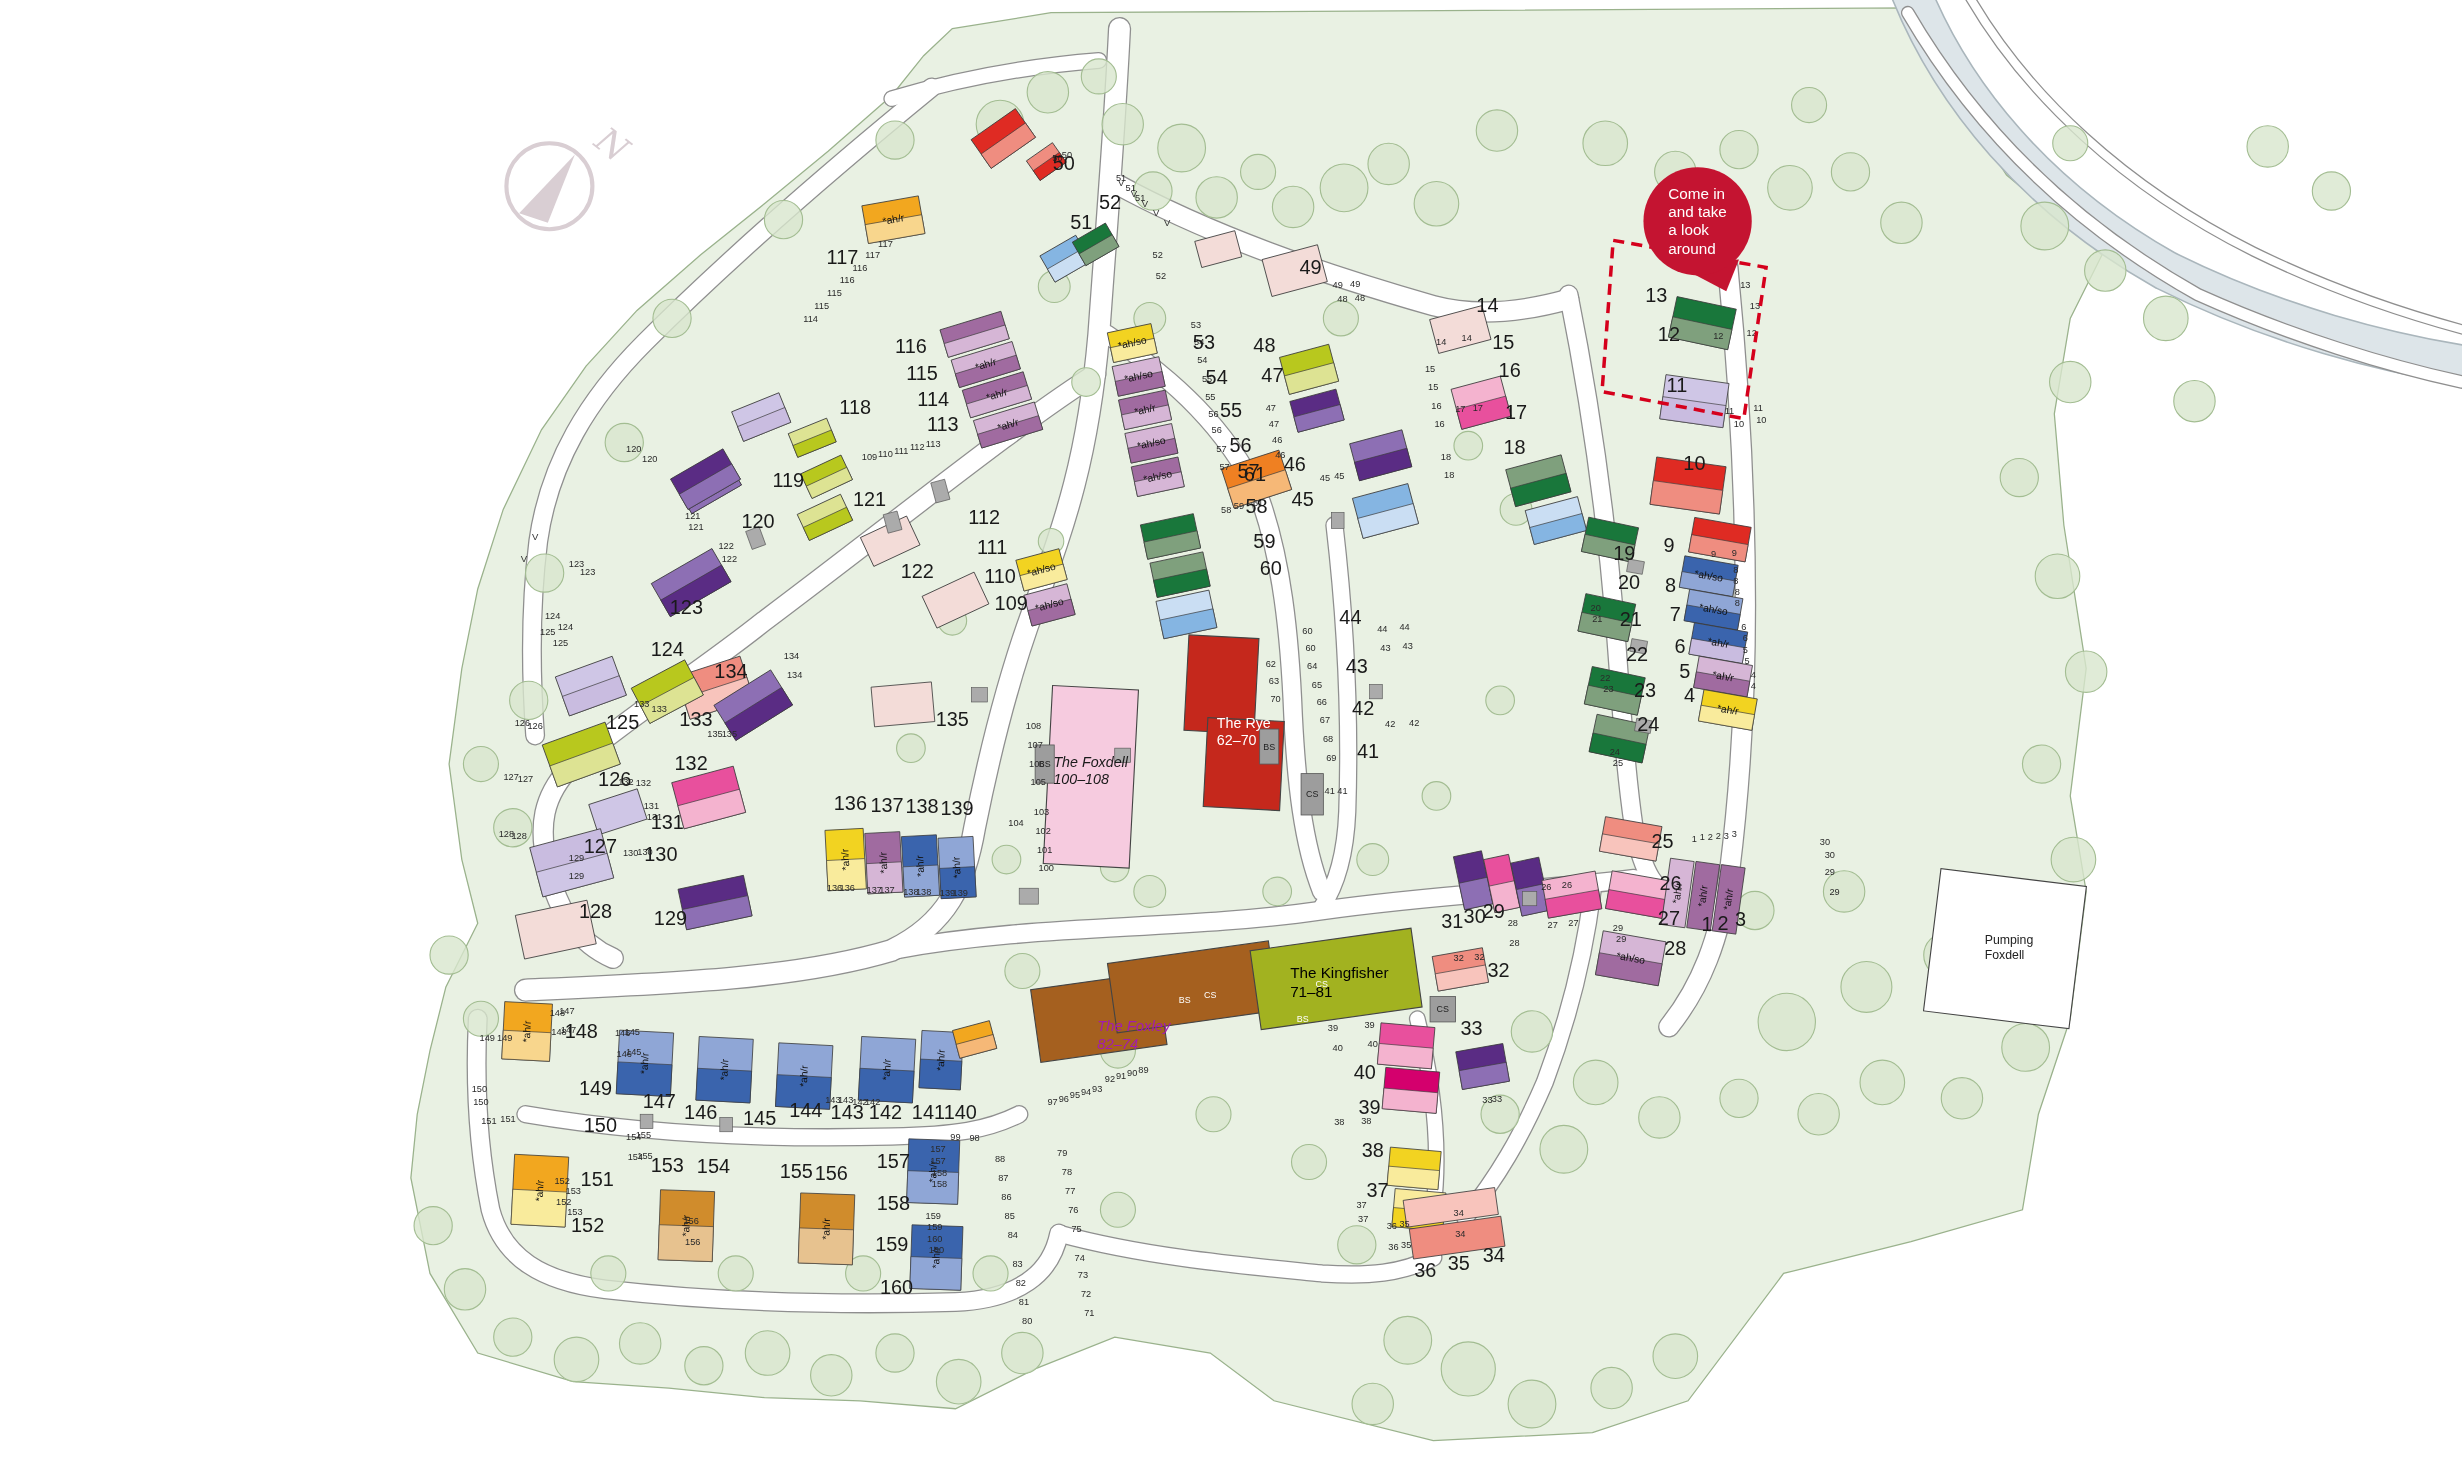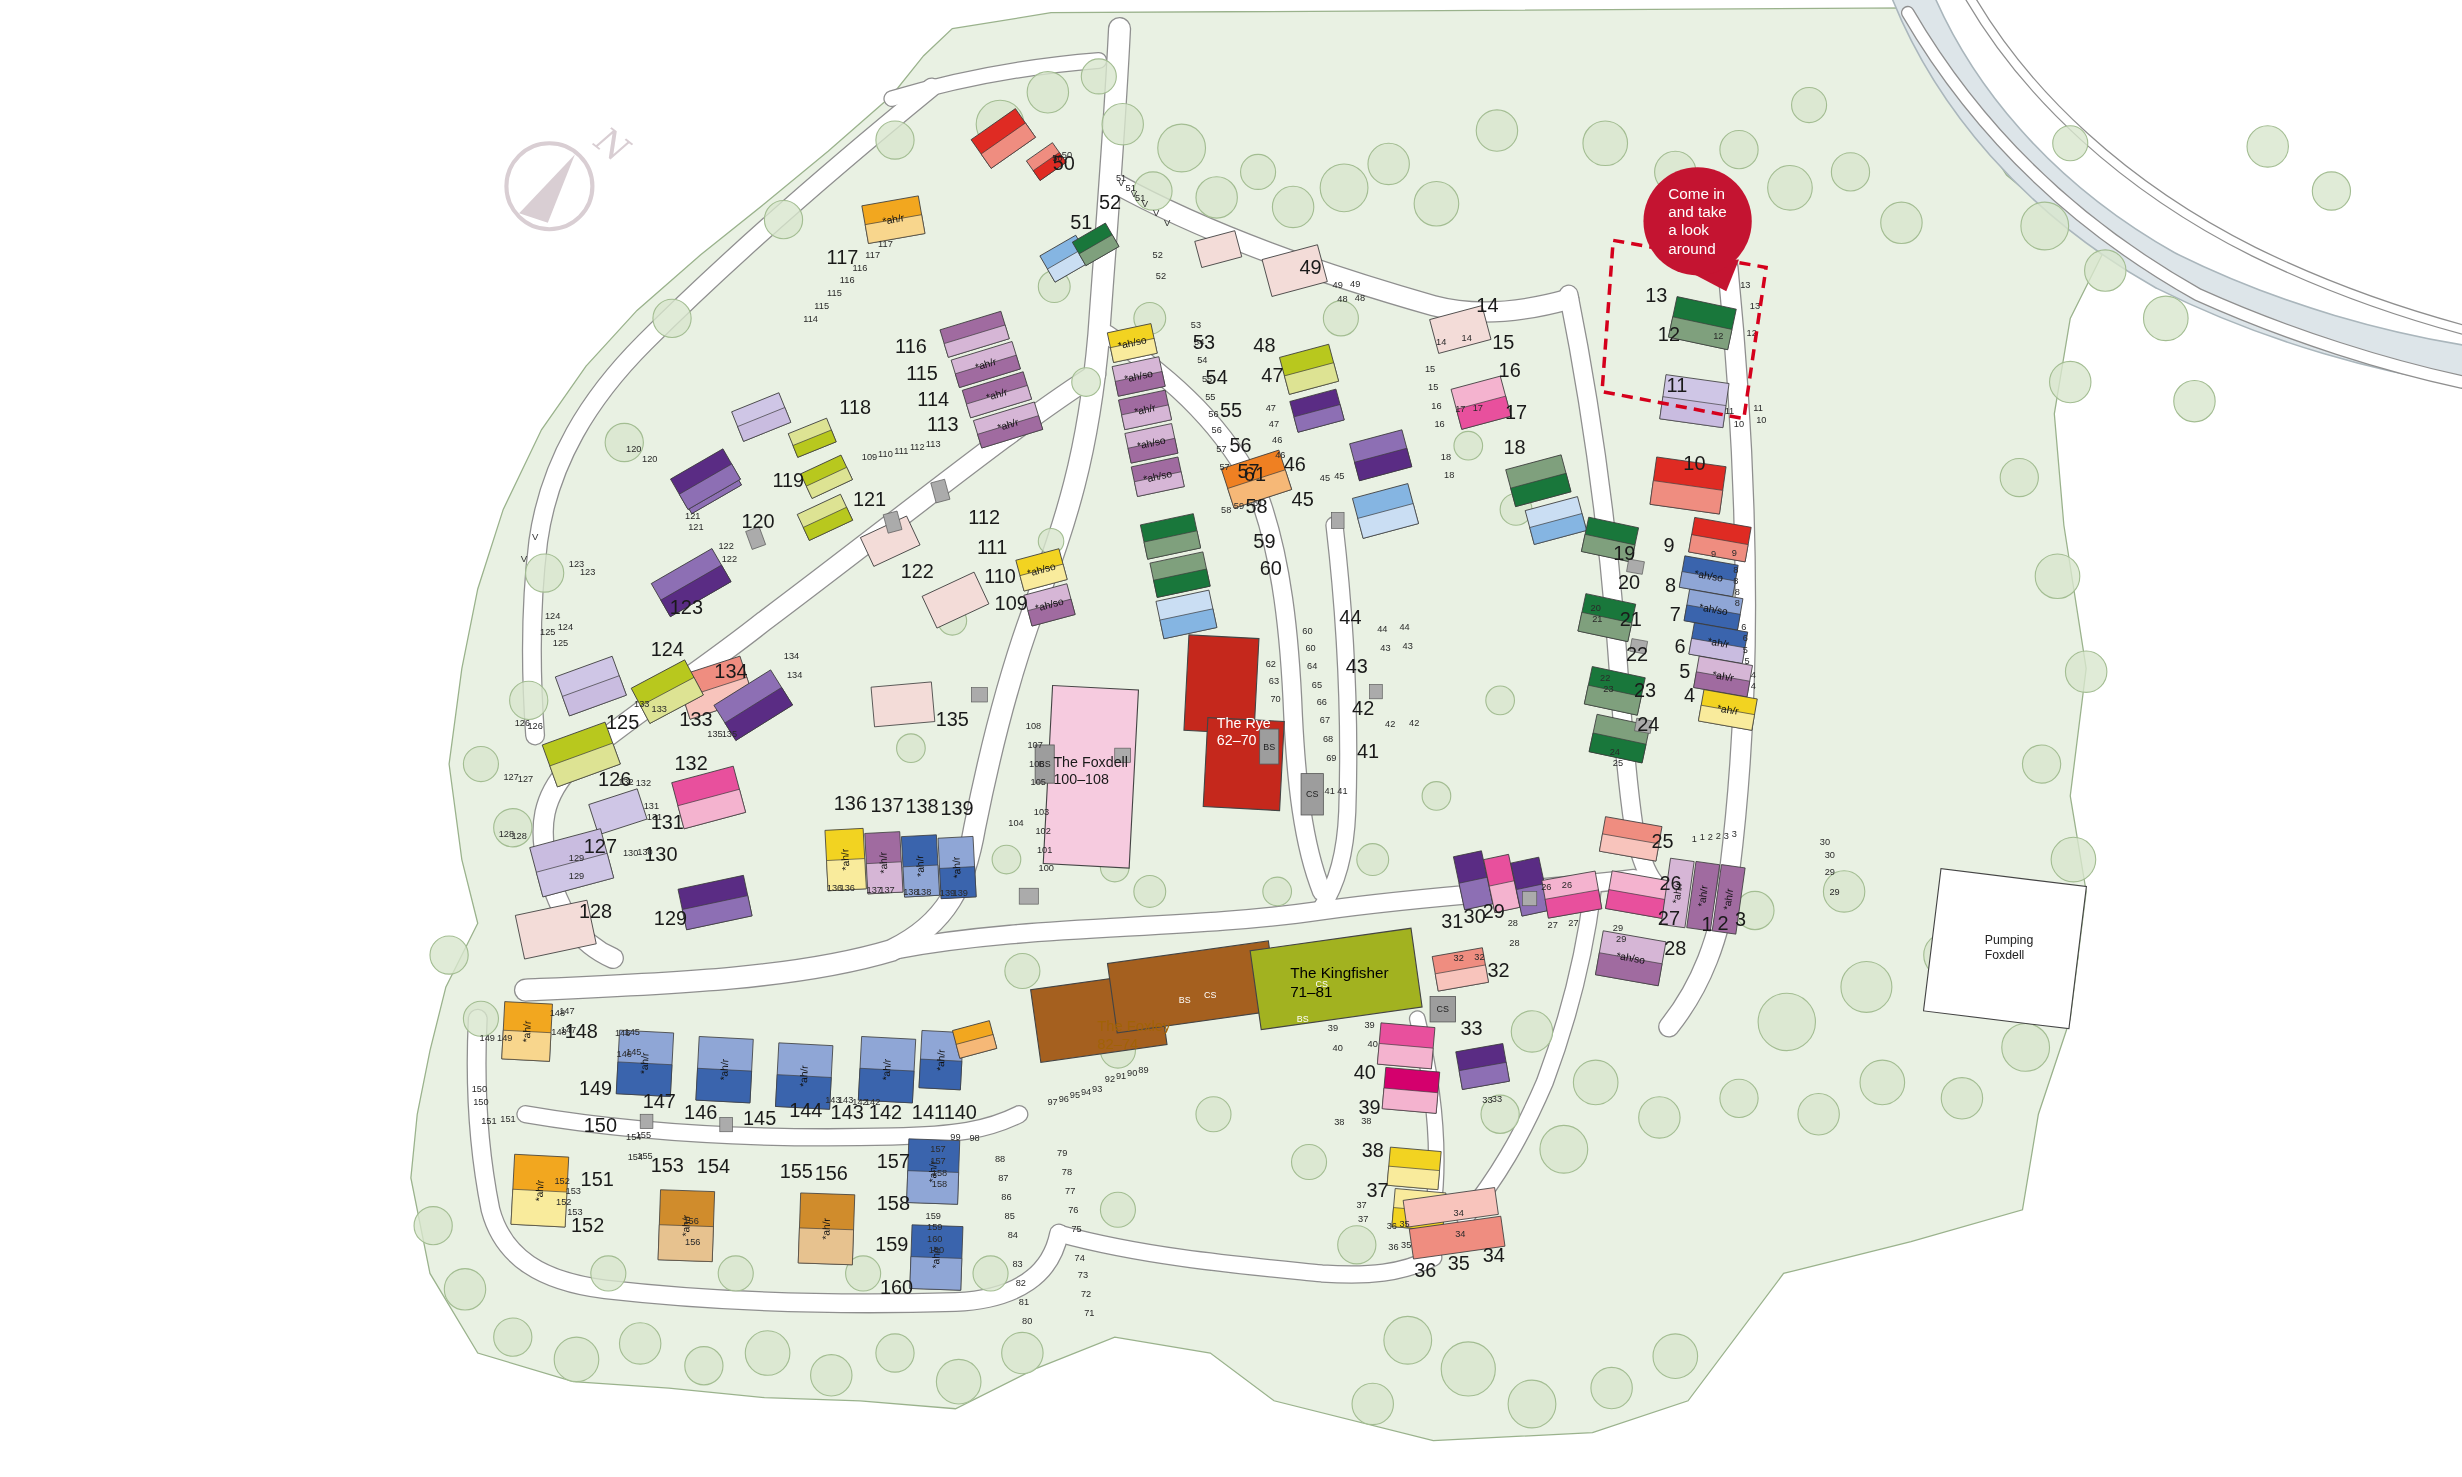--- a/index.html
+++ b/index.html
@@ -4,22 +4,22 @@
 <style>
   html,body{margin:0;padding:0;background:#ffffff;}
   #stage{position:relative;width:100vw;height:60vw;overflow:hidden;background:#fff;
          font-family:"Liberation Sans",sans-serif;}
   #map-svg{position:absolute;inset:0;width:100%;height:100%;}
   .ovl{position:absolute;transform:translate(-50%,-50%);text-align:left;white-space:nowrap;
        line-height:1.2;pointer-events:none;}
   .ovl span{display:block;}
   #pin-label{color:#fff;font-size:.62vw;}
   #rye-label{color:#fff;font-size:.58vw;margin-top:24px;}
-  #foxdell-label{color:#1a1a1a;font-size:.58vw;}
-  #foxley-label{color:#a16207;font-size:.6vw;}
+  #foxdell-label{color:#1a1a1a;font-size:.58vw;font-style:italic;}
+  #foxley-label{color:#a21caf;font-size:.6vw;font-style:italic;}
   #kingfisher-label{color:#000000;font-size:.62vw;}
   #pumping-label{color:#222;font-size:.5vw;}
 </style>
 </head>
 <body>
 
 <div id="stage">
   <svg id="map-svg" viewBox="0 0 1546 928" preserveAspectRatio="none">
       <polygon points="598,18 660,8 1200,5 1215,40 1260,110 1320,160 1300,200 1290,260 1296,330 1310,420 1300,500 1310,560 1300,640 1280,700 1270,760 1200,780 1120,800 1060,880 1000,900 900,905 800,880 760,850 700,840 650,860 600,885 540,880 480,878 420,872 360,868 300,850 270,800 258,740 262,700 270,660 280,620 300,580 290,540 282,480 290,420 300,370 316,320 340,270 368,230 400,195 440,160 480,128 520,95 560,60 580,35" fill="#e9f1e3" stroke="#9ab28c" stroke-width="0.8"></polygon>
       <path d="M1198,-10 C1225,60 1280,125 1360,170 C1430,205 1500,222 1550,230" fill="none" stroke="#aab6bc" stroke-width="26"></path>

